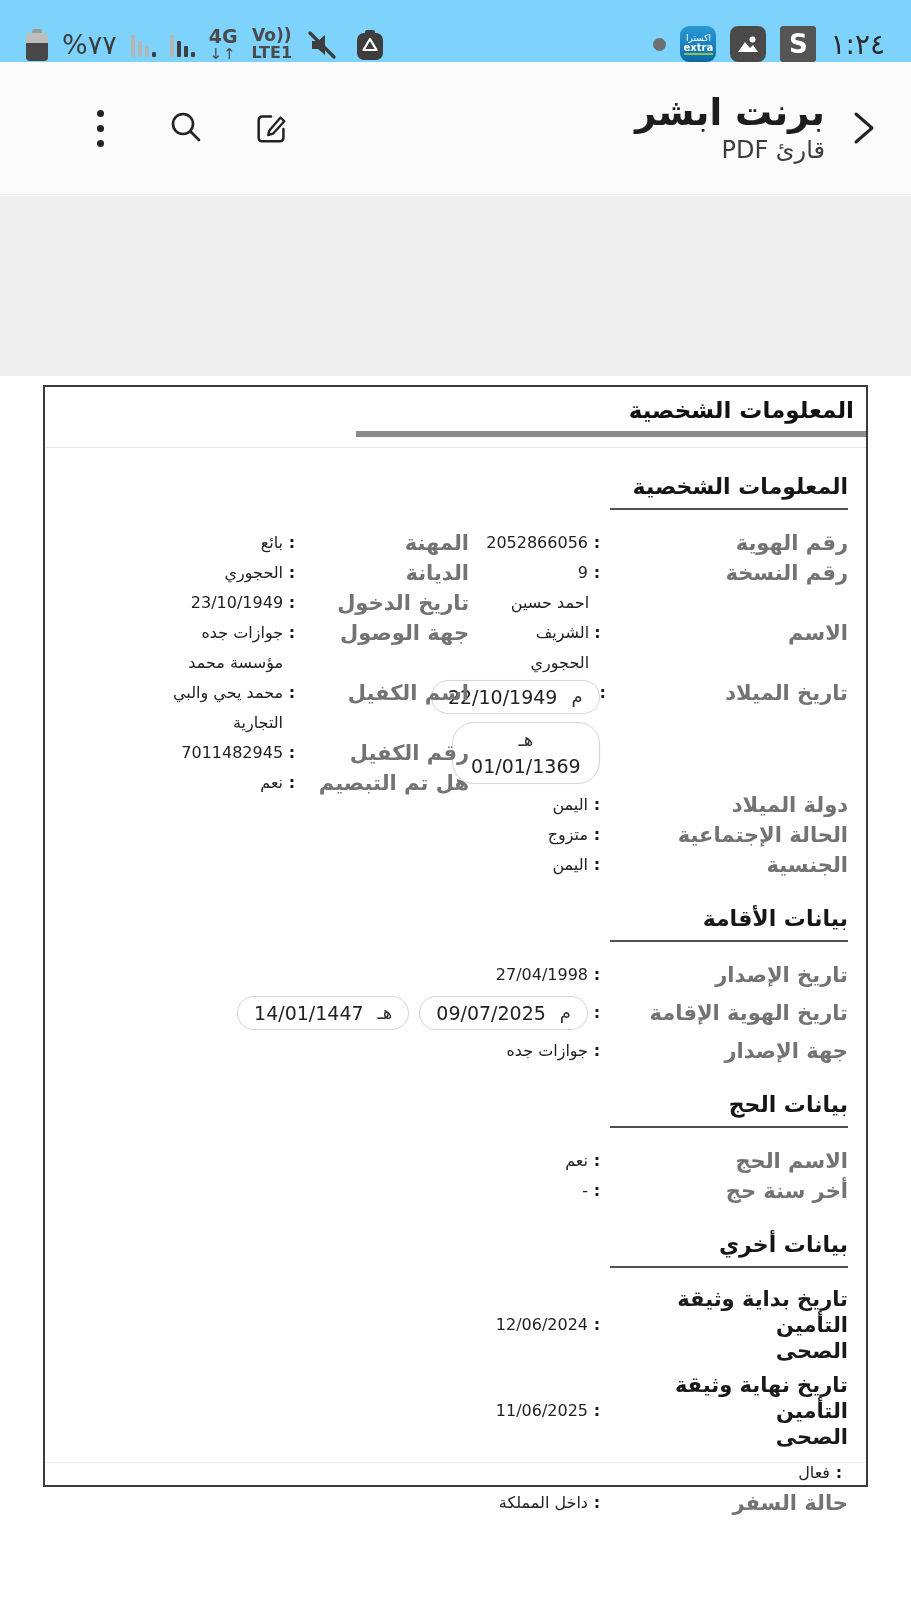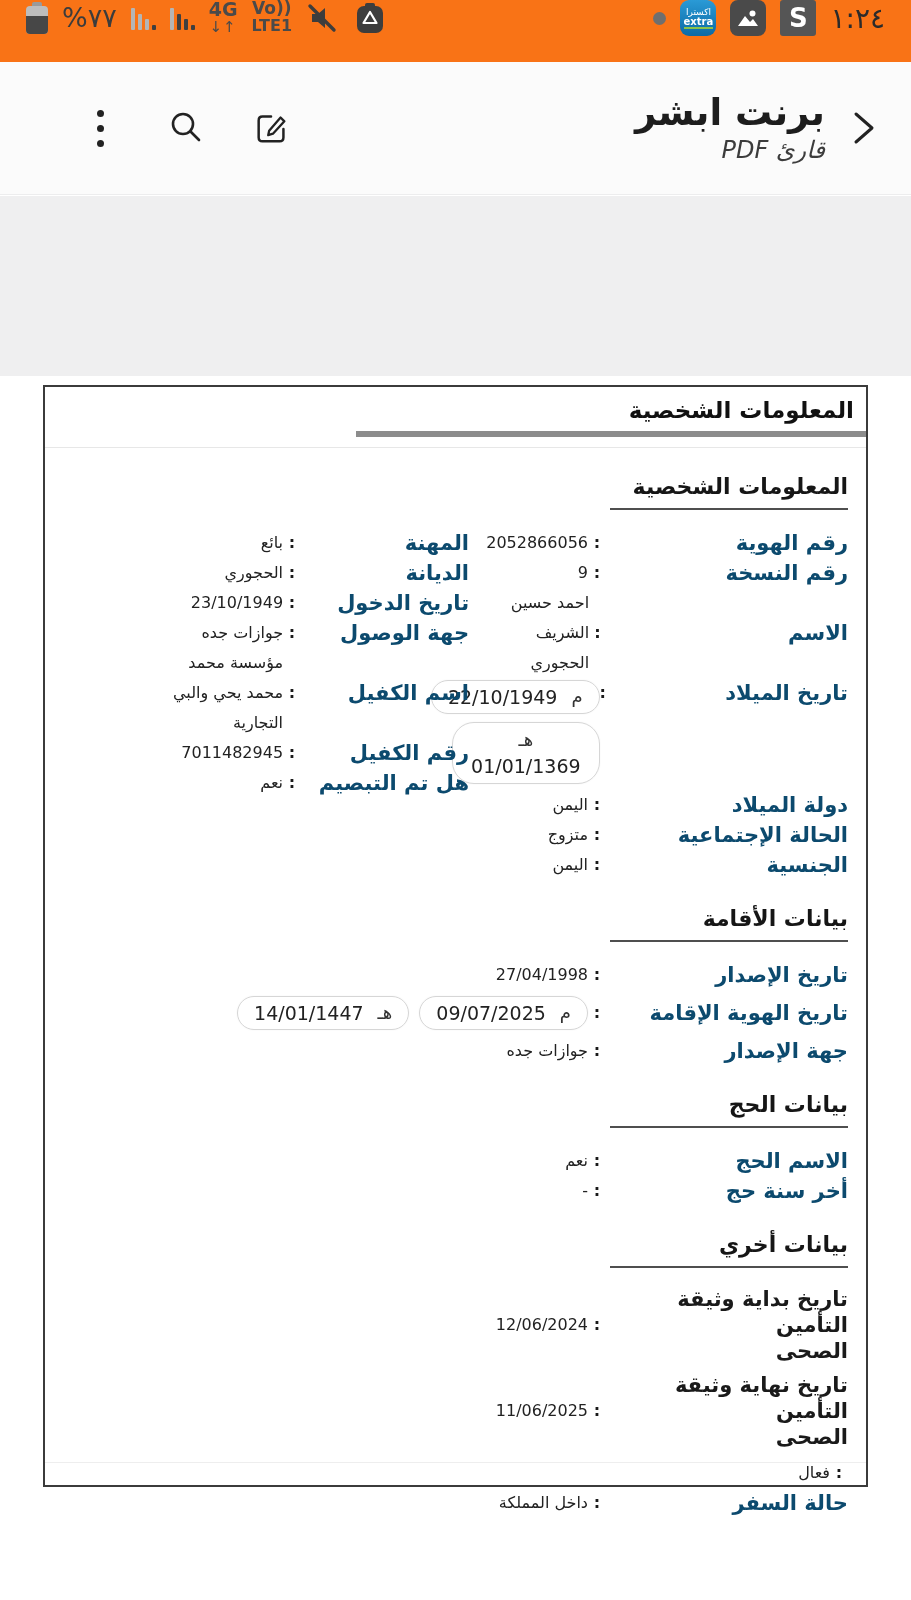--- a/index.html
+++ b/index.html
@@ -7,21 +7,21 @@
   body {
     font-family:"DejaVu Sans", sans-serif;
     background:#ffffff; color:#1f1f1f;
     position:relative; overflow:hidden;
   }
   .screen { position:absolute; inset:0; }
 
   
   .status-bar {
     position:absolute; top:0; left:0; right:0; height:62px;
-    background:#f97316; display:flex; align-items:flex-start;
+    background:#7dd3fc; display:flex; align-items:flex-end;
     padding:0 26px; direction:ltr;
   }
   .sb-left { display:flex; align-items:center; gap:14px; }
   .sb-right { margin-left:auto; display:flex; align-items:center; gap:14px; }
 
   .battery { position:relative; width:22px; height:32px; }
   .battery .tip { position:absolute; top:0; left:6px; width:10px; height:4px; background:#9a9a9a; border-radius:2px 2px 0 0;}
   .battery .bodyb { position:absolute; top:4px; left:0; width:22px; height:28px; background:#bdbdbd; border-radius:4px; overflow:hidden;}
   .battery .fill { position:absolute; bottom:0; left:0; width:100%; height:62%; background:#474747; }
 
@@ -64,21 +64,21 @@
   
   .app-header {
     position:absolute; top:62px; left:0; right:0; height:133px;
     background:#fbfbfb; border-bottom:1px solid #ededee;
     display:flex; align-items:center; direction:rtl;
     padding:0 28px 0 48px;
   }
   .hdr-back { margin-left:18px; cursor:pointer; }
   .hdr-titles { display:flex; flex-direction:column; align-items:flex-start; text-align:right; }
   .hdr-title { font-size:37px; font-weight:bold; color:#1d1d1d; line-height:1.15; }
-  .hdr-sub { font-size:24px; color:#3c3c3c; margin-top:2px;font-style:italic; }
+  .hdr-sub { font-size:24px; color:#3c3c3c; margin-top:2px; }
   .hdr-actions { margin-right:auto; display:flex; align-items:center; gap:46px; direction:ltr; padding-left:32px;}
   .icon-btn { display:flex; align-items:center; justify-content:center; width:40px; height:40px; cursor:pointer; }
   .kebab { display:flex; flex-direction:column; gap:8px; }
   .kebab i { width:7px; height:7px; border-radius:50%; background:#222; display:block; }
 
   
   .gray-panel { position:absolute; top:196px; left:0; right:0; height:180px; background:#efeff0; }
 
   
   .doc-card {
@@ -97,21 +97,21 @@
     padding-bottom:9px; border-bottom:2px solid #4f4f4f;
   }
   .section-body { margin-top:18px; }
 
   .cols { display:flex; }
   .col-right { width:47%; }
   .col-left  { width:53%; padding-right:10px; }
 
   .frow { display:flex; align-items:center; min-height:30px; line-height:30px; }
   .frow.top { align-items:flex-start; }
-  .flabel { font-size:21px; font-weight:bold; color:#0c4a6e; flex:0 0 auto; }
+  .flabel { font-size:21px; font-weight:bold; color:#737373; flex:0 0 auto; }
   .col-right .flabel, .single .flabel { width:242px; }
   .col-left  .flabel { width:168px; }
   .colon { width:18px; text-align:center; color:#1a1a1a; font-weight:bold; }
   .colon::before { content:":"; }
   .fvalue { font-size:16px; color:#222; white-space:pre-line; }
 
   .pill-stack { display:flex; flex-direction:column; gap:8px; padding:2px 0 6px 0; }
   .pill {
     border:1px solid #d6d6d6; border-radius:22px;
     padding:3px 16px; display:flex; align-items:center; gap:14px;

